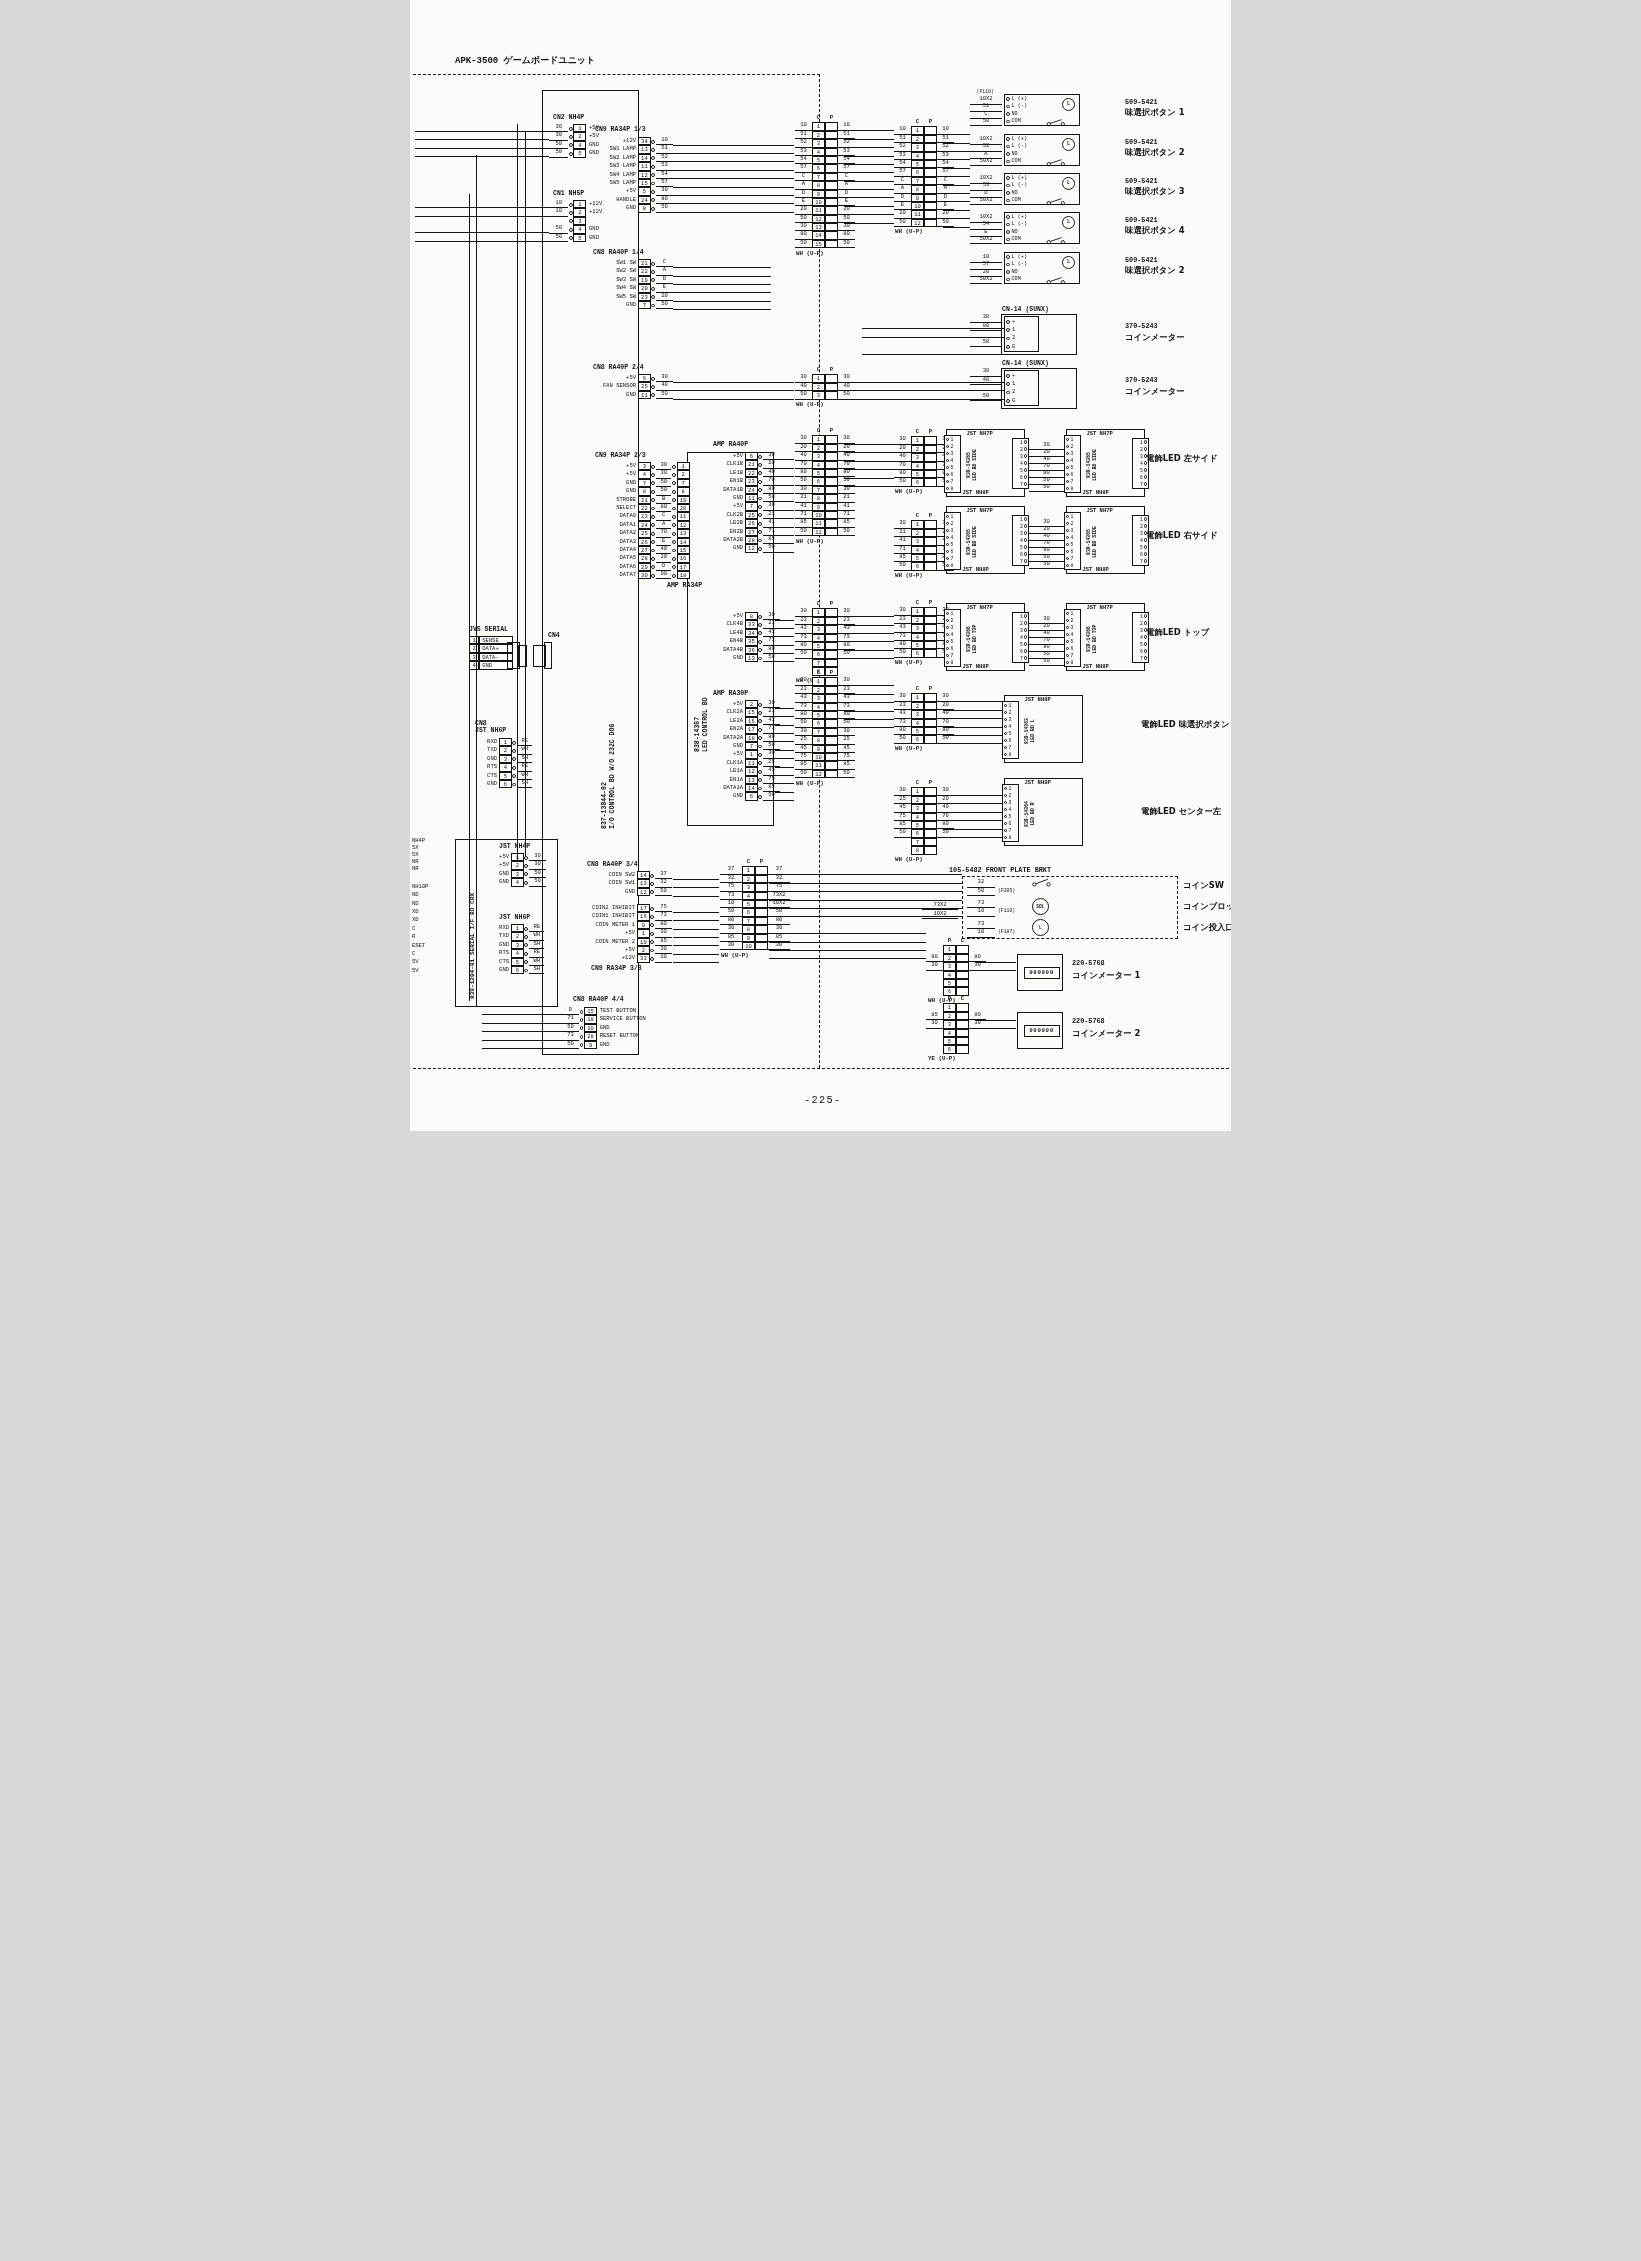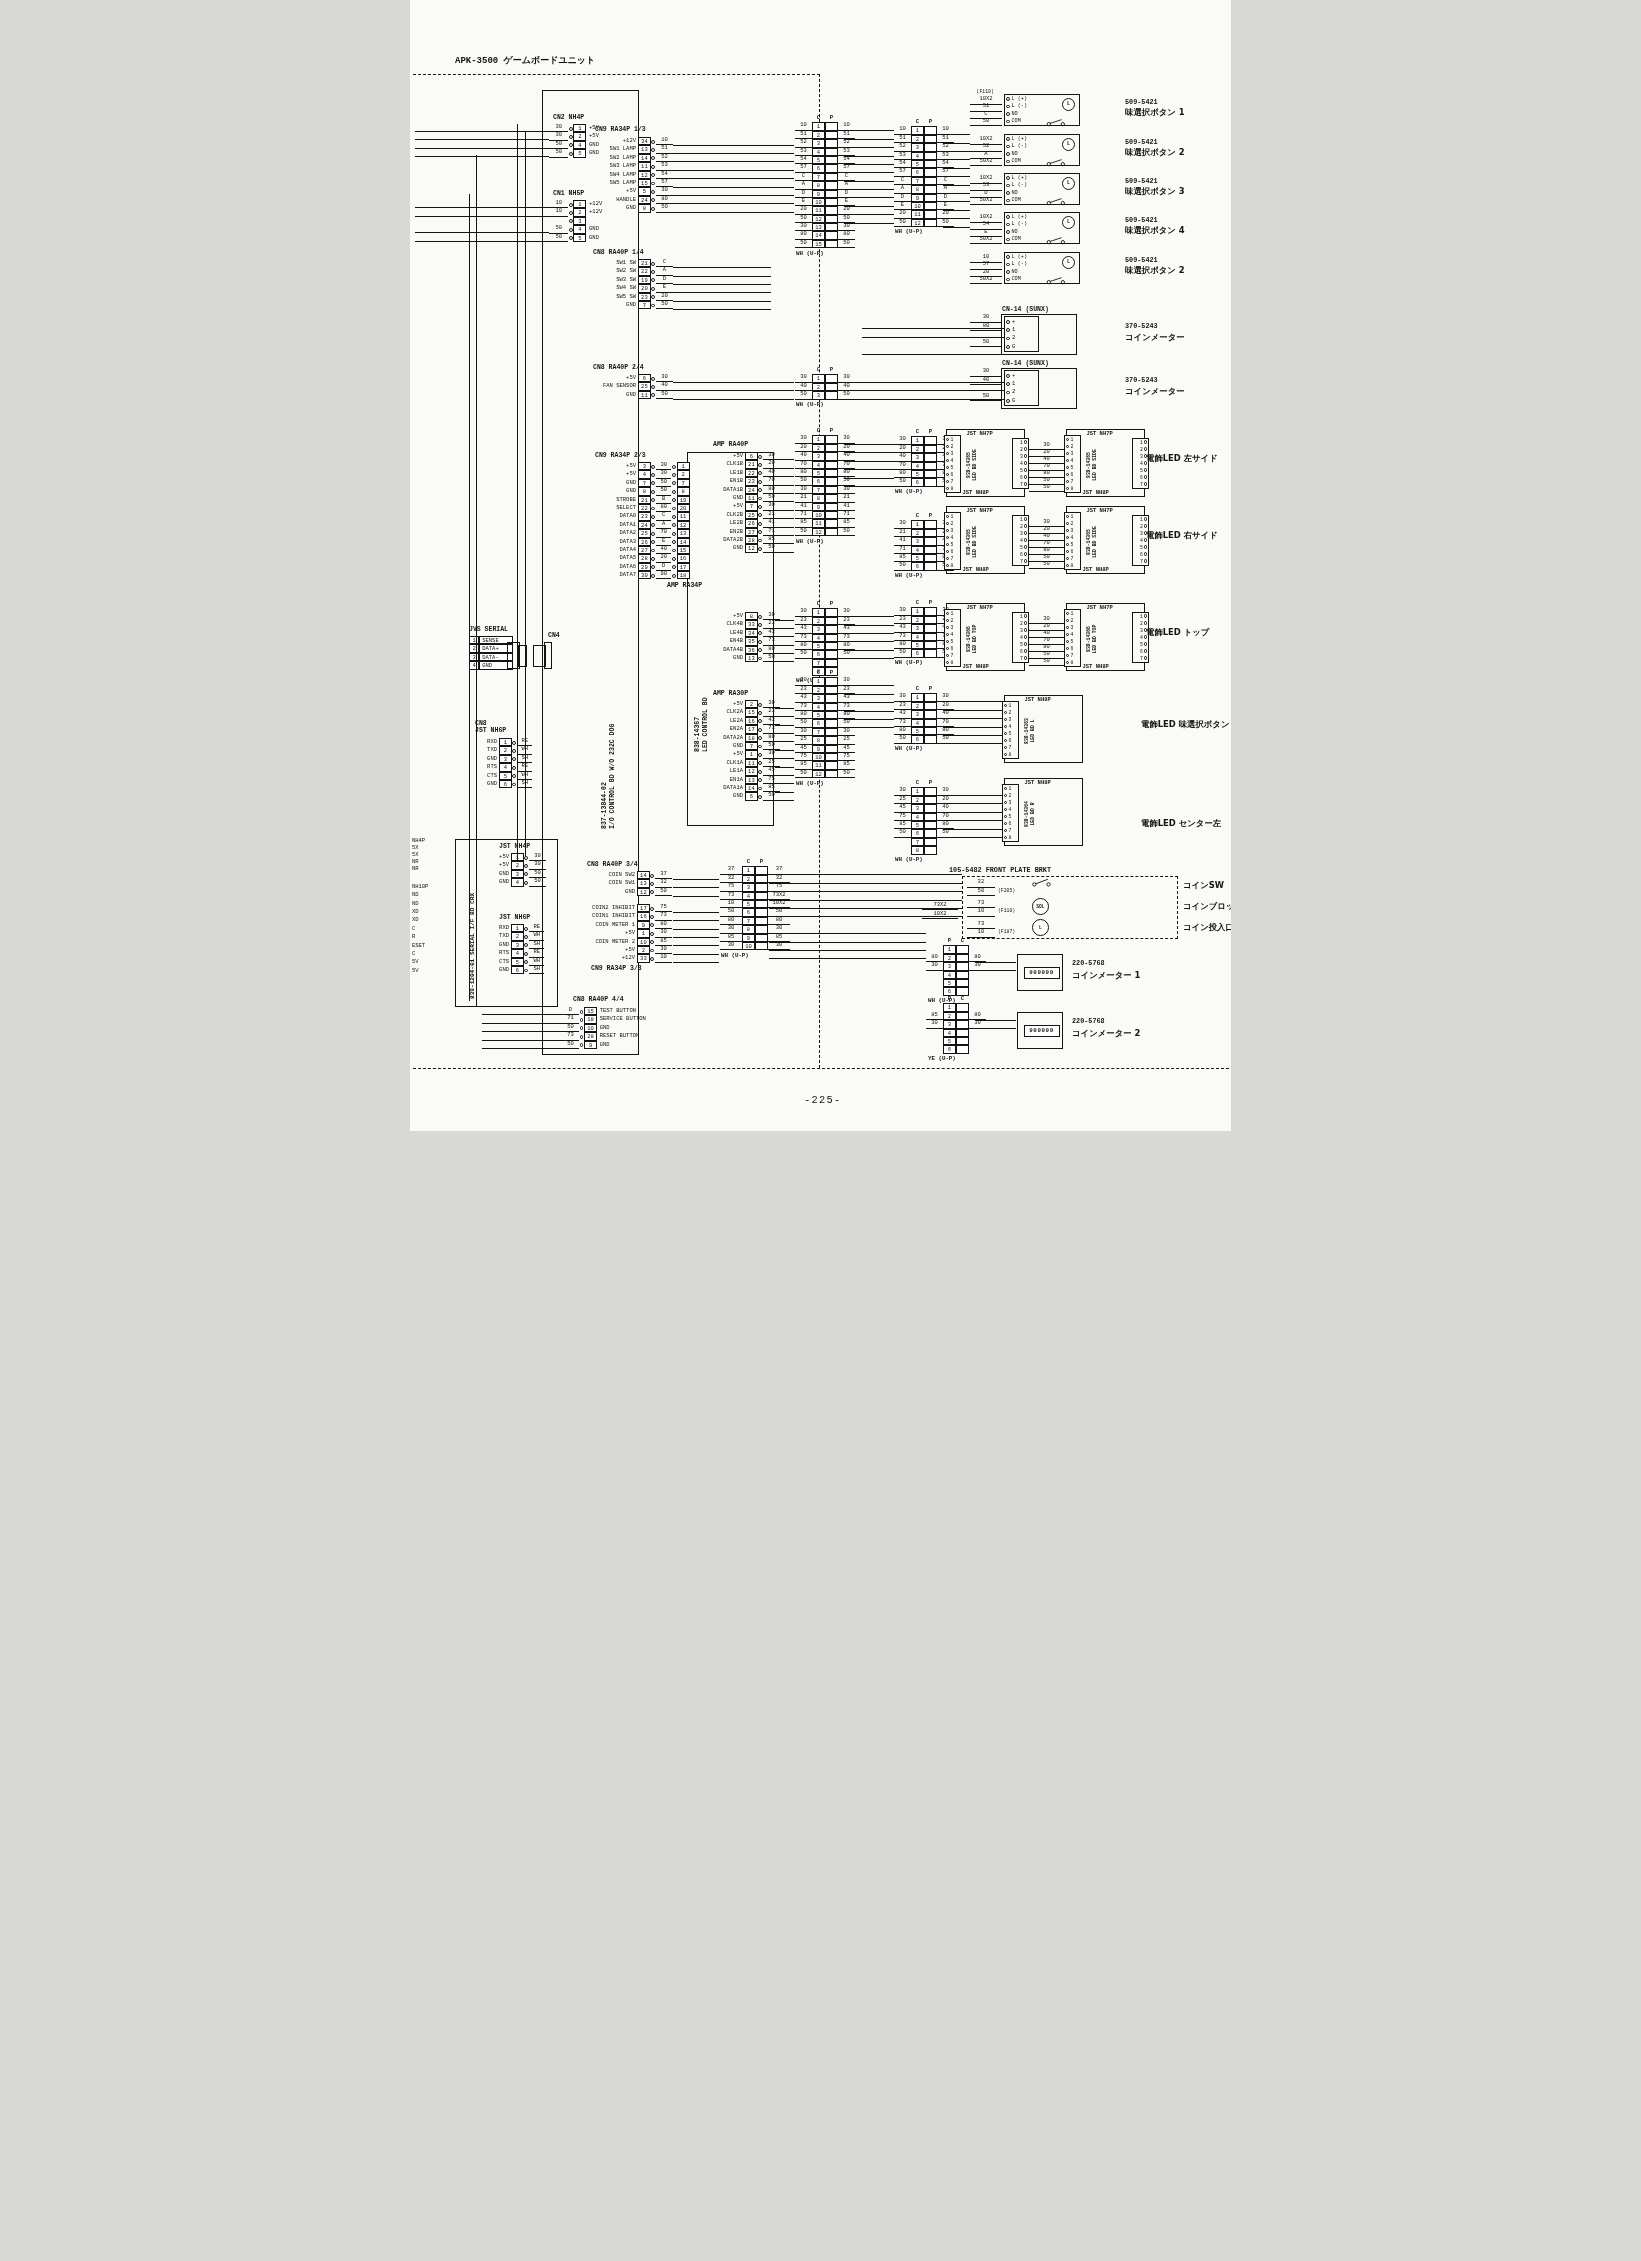--- a/index.html
+++ b/index.html
@@ -2481,21 +2481,21 @@
             <div style="display: flex; align-items: center; height: 7px;">
               <div class="pc" style="margin: 0px 1.3px 0px 0.6px; width: 3.2px; height: 3.2px;"></div>
               <div class="lab" style="font-size: 4.8px; line-height: 7px;">7</div>
             </div>
             <div style="display: flex; align-items: center; height: 7px;">
               <div class="pc" style="margin: 0px 1.3px 0px 0.6px; width: 3.2px; height: 3.2px;"></div>
               <div class="lab" style="font-size: 4.8px; line-height: 7px;">8</div>
             </div>
           </div>
         </div>
-        <div class="abs jp" style="left: 137px; top: 44px;">電飾LED センター左</div>
+        <div class="abs jp" style="left: 137px; top: 32px;">電飾LED センター左</div>
       </div>
       <div class="abs t" style="left: 539px; top: 866px;">105-5482 FRONT PLATE BRKT</div>
       <div class="abs dbox" style="width: 216px; height: 63px; left: 552px; top: 876px;">
         <div class="abs " style="left: 3.9px; top: 1.3px;">
           <div class="abs w" style="width: 28px; position: absolute; left: 0px; top: 0px;">32</div>
           <div class="abs w" style="width: 28px; position: absolute; left: 0px; top: 8.4px;">50</div>
           <div class="abs lab" style="font-size: 4.8px; left: 31px; top: 8.4px;">(F205)</div>
           <div class="abs " style="position: absolute; left: 62px; top: 0px;"><svg width="30" height="9" viewBox="0 0 46 14">
               <circle cx="8" cy="10" r="2.6" fill="none" stroke="#141414" stroke-width="1.4"></circle>
               <circle cx="30" cy="10" r="2.6" fill="none" stroke="#141414" stroke-width="1.4"></circle>

